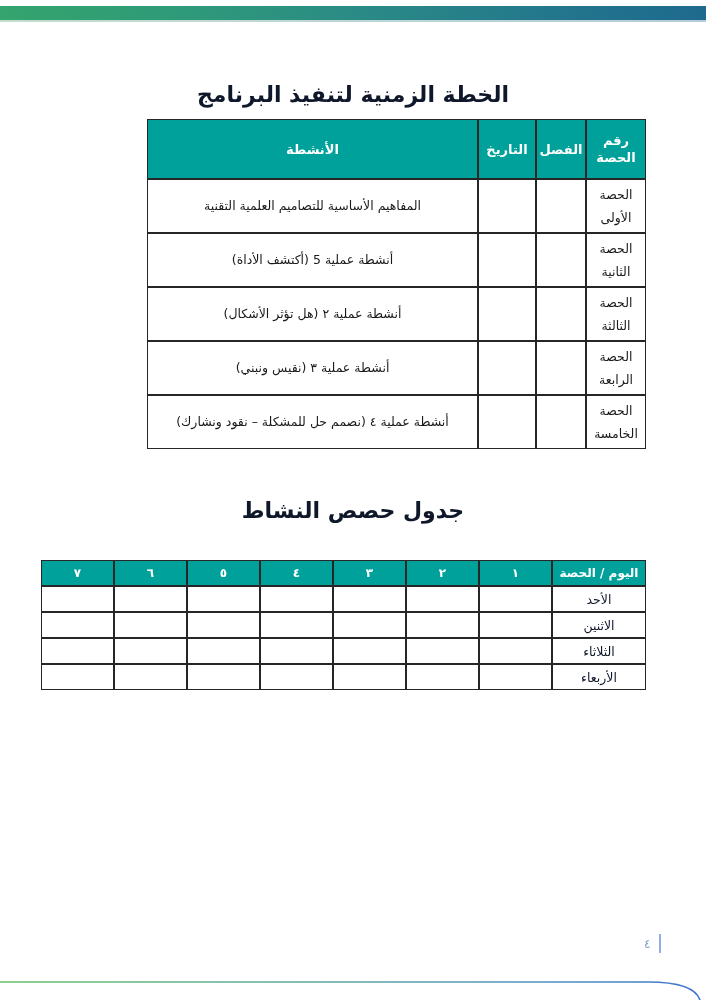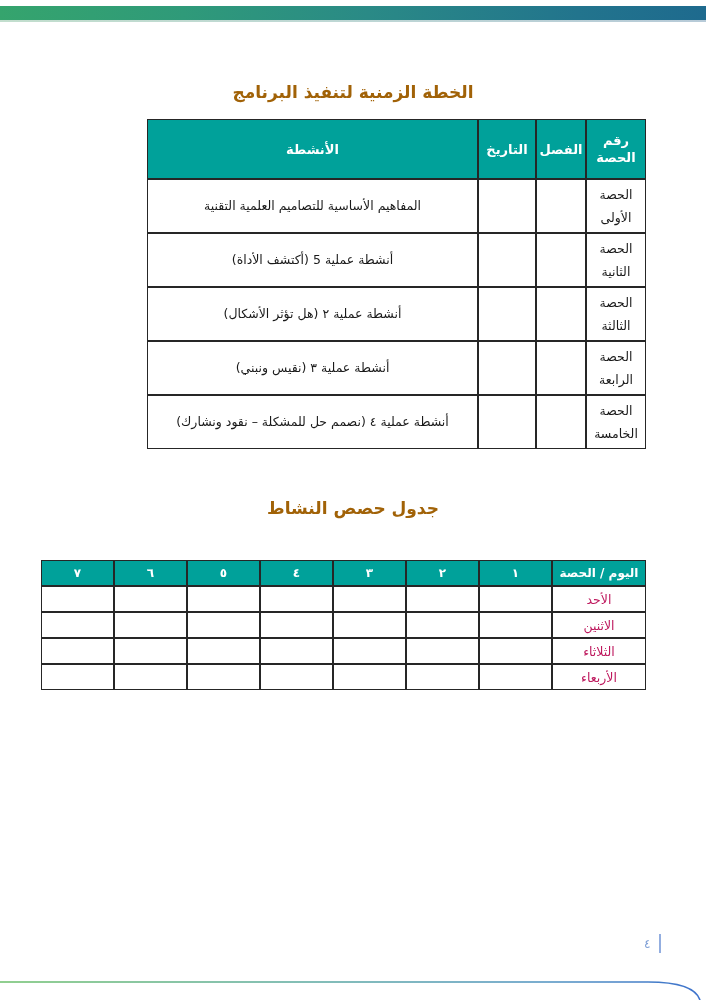--- a/index.html
+++ b/index.html
@@ -33,22 +33,22 @@
     height: 2px;
     background: linear-gradient(to left, #9fb9cb 0%, #a8c9c6 50%, #aed3bd 100%);
     opacity: .75;
   }
 
   
   .section-title {
     position: absolute;
     width: 706px;
     text-align: center;
-    color: #a16207;
-    font-size: 17px;
+    color: #0f172a;
+    font-size: 22px;
     font-weight: bold;
     direction: rtl;
     letter-spacing: 0;
   }
   #title-timeline { top: 82px; }
   #title-schedule { top: 498px; }
 
   
   table.doc-table {
     position: absolute;
@@ -89,21 +89,21 @@
   
   #table-schedule {
     top: 560px;
     right: 60px;
     width: 597px;
   }
   #table-schedule th { height: 24px; font-size: 12px; }
   #table-schedule td { height: 24px; font-size: 12px; }
   #table-schedule .col-day { width: 92px; }
   #table-schedule .col-slot { width: 71px; }
-  #table-schedule td.day-cell { font-size: 12.5px; color: #be185d; margin-left: 19px; }
+  #table-schedule td.day-cell { font-size: 12.5px; color: #0f172a; margin-left: 19px; }
 
   
   .page-number {
     position: absolute;
     top: 934px;
     right: 45px;
     display: flex;
     align-items: center;
     gap: 9px;
     direction: ltr;

